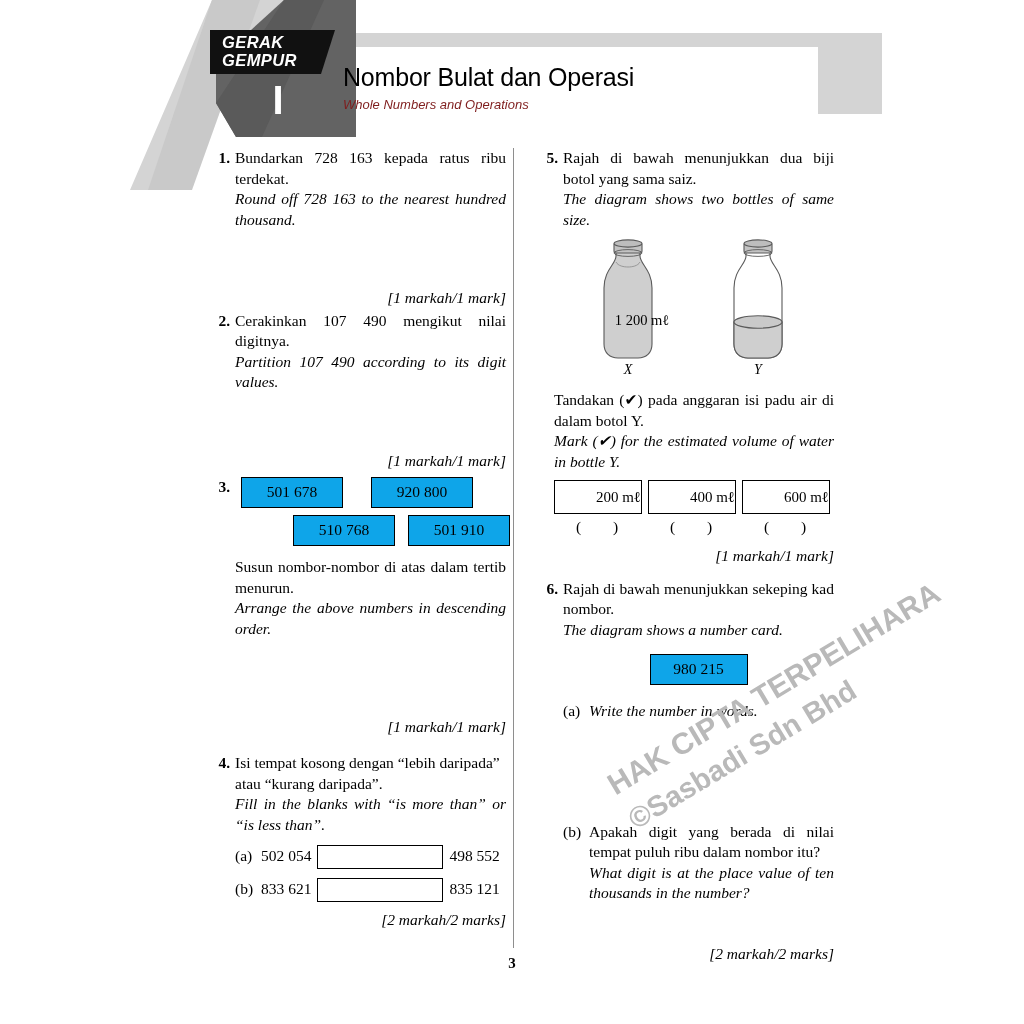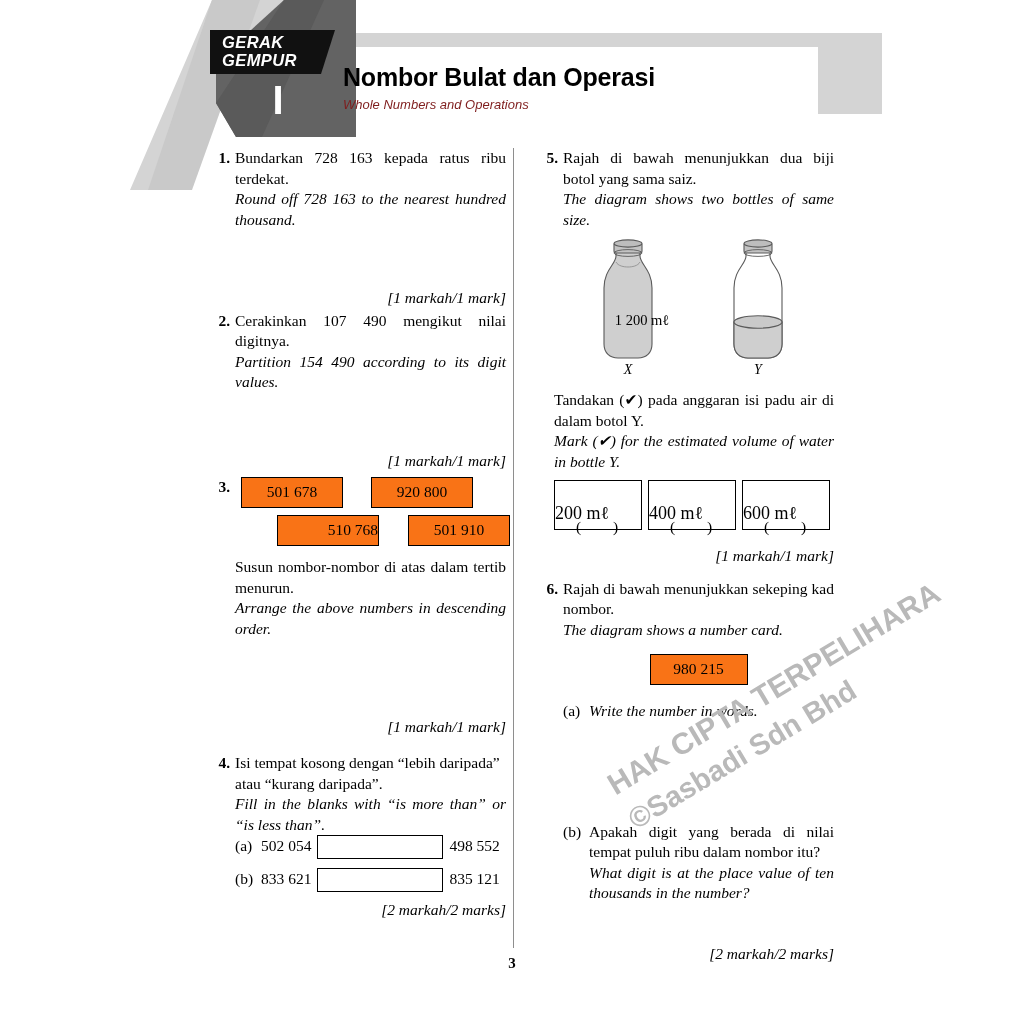--- a/index.html
+++ b/index.html
@@ -74,21 +74,21 @@
     line-height: 44px;
     z-index: 6;
   }
   .title-wrap {
     position: absolute;
     left: 343px; top: 62px;
     z-index: 7;
   }
   .title-ms {
     font-family: "Liberation Sans", sans-serif;
-    font-weight: bold;
+    font-weight: normal;
     font-size: 25px;
     line-height: 30px;
     letter-spacing: -0.2px;
     color: #000;
   }
   .title-en {
     font-family: Liberation Sans, sans-serif;
     font-style: italic;
     font-size: 13px;
     line-height: 25px;
@@ -143,21 +143,21 @@
   .marks i { font-style: italic; }
 
   
   .numbox {
     display: inline-block;
     border: 1px solid #000;
     text-align: center;
     font-size: 15.5px;
     line-height: 20px;
     padding: 4px 0 5px 0;
-    background: #f97316;
+    background: #0ea5e9;
   }
   .blankbox {
     display: inline-block;
     border: 1px solid #000;
     height: 22px;
     vertical-align: middle;
     background: #fff;
   }
 
   .q3-row { position: relative; height: 36px; }
@@ -179,24 +179,24 @@
     text-align: center;
     width: 40px;
   }
 
   
   .opt-row { position: relative; height: 34px; margin-top: 8px; }
   .opt {
     position: absolute;
     width: 86px;
     border: 1px solid #000;
-    text-align: left;
-    font-size: 18px;
+    text-align: right;
+    font-size: 15px;
     line-height: 20px;
-    padding: 22px 0 6px 0;
+    padding: 6px 0 6px 0;
   }
   .paren-row { position: relative; height: 26px; }
   .paren {
     position: absolute;
     width: 86px;
     text-align: center;
     font-size: 15.5px;
     letter-spacing: 14px;
     text-indent: 14px;
   }
@@ -276,53 +276,53 @@
     </div>
     <div class="marks" style="margin-top:58px;">
       <i>[1 markah/</i><i>1 mark]</i>
     </div>
   </div>
 
   <div class="q" style="min-height:148px; margin-top:2px;">
     <div class="q-num">2.</div>
     <div class="q-body">
       <div class="ms">Cerakinkan 107 490 mengikut nilai digitnya.</div>
-      <div class="en">Partition 154 490 according to its digit values.</div>
+      <div class="en">Partition 107 490 according to its digit values.</div>
     </div>
     <div class="marks" style="margin-top:58px;">
       <i>[1 markah/</i><i>1 mark]</i>
     </div>
   </div>
 
   <div class="q" style="min-height:268px; margin-top:6px;">
     <div class="q-num">3.</div>
     <div class="q-body" style="margin-left:27px;">
       <div class="q3-row">
         <div class="numbox q3-b" style="left:6px; top:0;">501 678</div>
         <div class="numbox q3-b" style="left:136px; top:0;">920 800</div>
       </div>
       <div class="q3-row" style="height:40px;">
-        <div class="numbox q3-b" style="left:42px; top:2px;text-align:right;">510 768</div>
+        <div class="numbox q3-b" style="left:58px; top:2px;">510 768</div>
         <div class="numbox q3-b" style="left:173px; top:2px;">501 910</div>
       </div>
       <div class="ms" style="margin-top:4px;">Susun nombor-nombor di atas dalam tertib menurun.</div>
       <div class="en">Arrange the above numbers in descending order.</div>
     </div>
     <div class="marks" style="margin-top:78px;">
       <i>[1 markah/</i><i>1 mark]</i>
     </div>
   </div>
 
   <div class="q" style="margin-top:8px;">
     <div class="q-num">4.</div>
     <div class="q-body">
       <div class="ms nojust">Isi tempat kosong dengan “lebih daripada” atau “kurang daripada”.</div>
       <div class="en">Fill in the blanks with “is more than” or “is less than”.</div>
 
-      <div class="sub-row" style="margin-top:0; white-space:nowrap;">
+      <div class="sub-row" style="margin-top:10px; white-space:nowrap;">
         <span class="sub-label">(a)</span><span>502 054</span><span class="blankbox" style="width:124px; margin:0 6px;"></span><span>498 552</span>
       </div>
 
       <div class="sub-row" style="margin-top:9px; white-space:nowrap;">
         <span class="sub-label">(b)</span><span>833 621</span><span class="blankbox" style="width:124px; margin:0 6px;"></span><span>835 121</span>
       </div>
     </div>
     <div class="marks" style="margin-top:8px;">
       <i>[2 markah/</i><i>2 marks]</i>
     </div>

